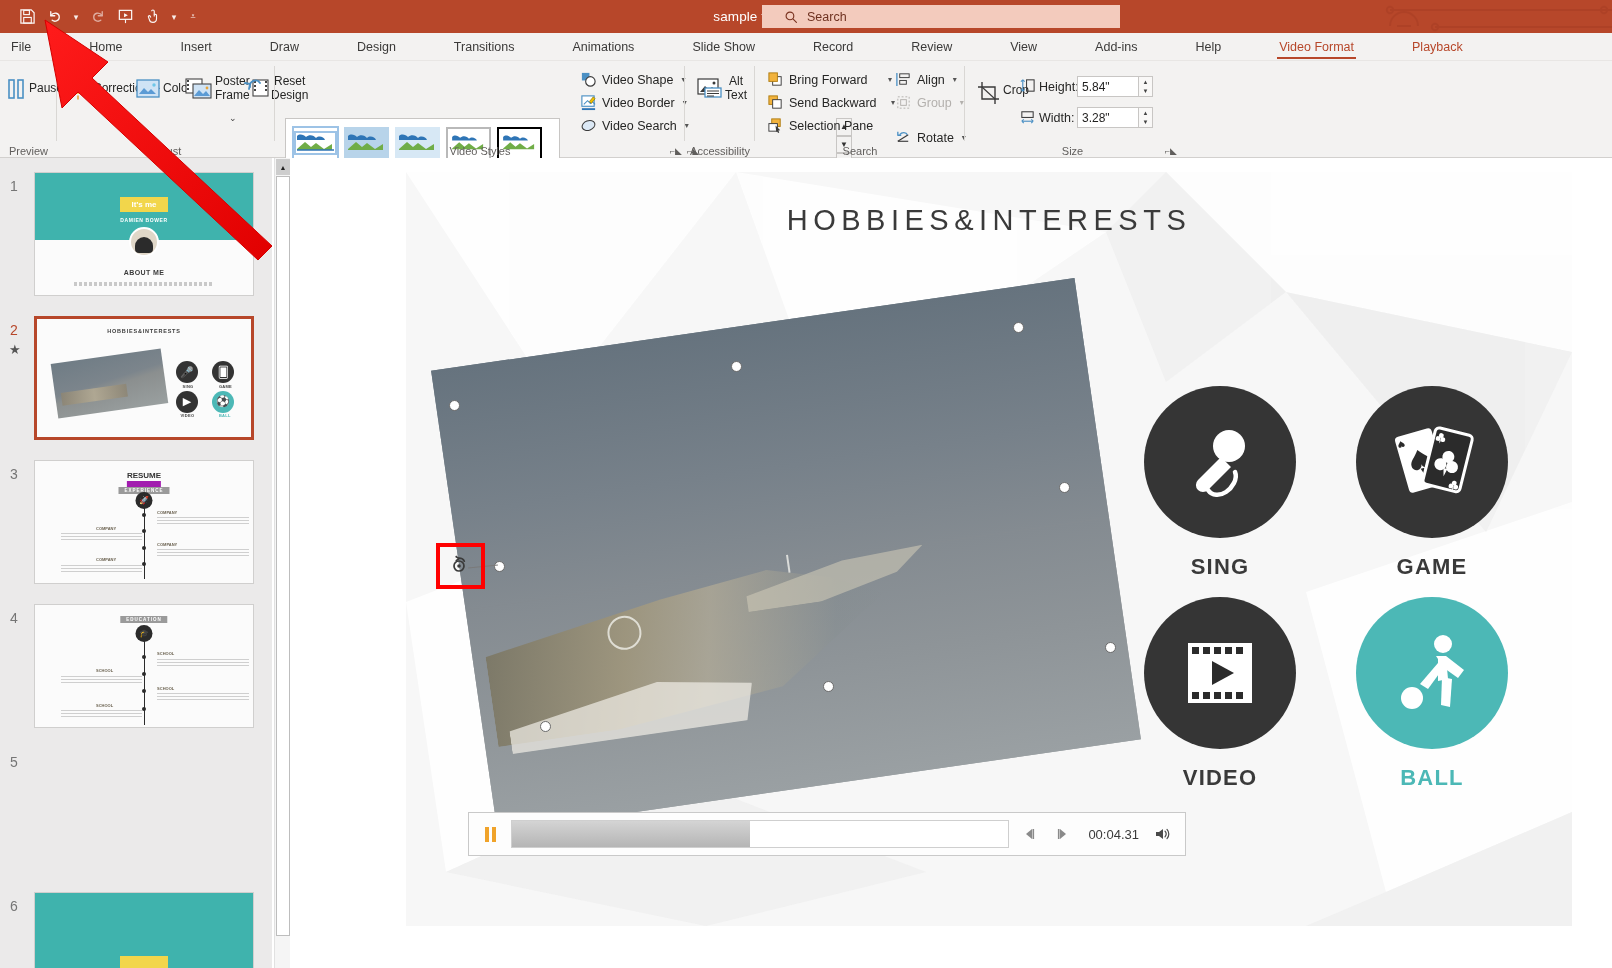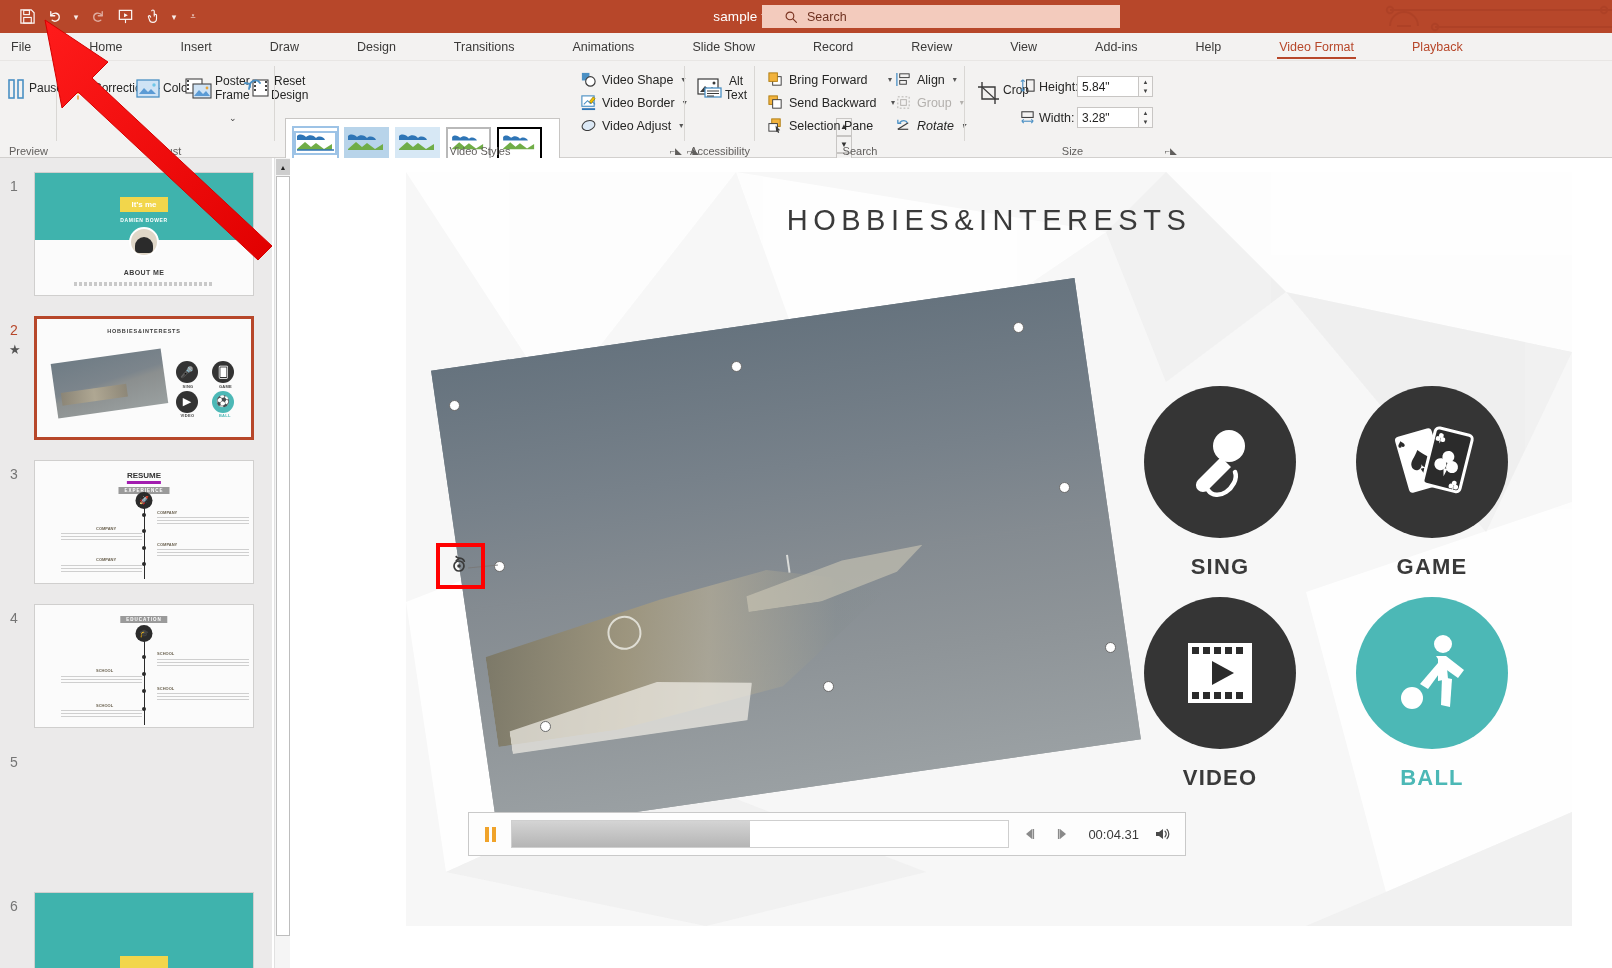--- a/index.html
+++ b/index.html
@@ -177,21 +177,21 @@
     font-size:5.5px; font-weight:bold; letter-spacing:.8px; color:#3b3b3b; }
   .t2-vid { position:absolute; left:8%; top:31%; width:52%; height:47%;
     background:linear-gradient(170deg,#6f7c85 0%,#7c858c 45%,#8b8f8f 55%,#9aa0a0 100%);
     transform: rotate(-8deg); }
   .t2-vid::after{content:"";position:absolute;left:5%;top:55%;width:60%;height:22%;
     background:linear-gradient(90deg,#8d8573,#b5ab93,#8d8573); opacity:.85;}
   .t2-ic { position:absolute; width:22px;height:22px;border-radius:50%; background:#333;
     display:flex;align-items:center;justify-content:center;color:#fff;font-size:11px;}
   .t2-lbl{position:absolute;font-size:4px;font-weight:bold;color:#444;letter-spacing:.3px;}
 
-  .t3-h{position:absolute;left:50%;top:8%;transform:translateX(-50%);font-size:8px;font-weight:bold;color:#333;border-bottom:3px solid #a21caf;padding-bottom:1px;}
+  .t3-h{position:absolute;left:50%;top:8%;transform:translateX(-50%);font-size:8px;font-weight:bold;color:#333;border-bottom:7px solid #a21caf;padding-bottom:1px;}
   .t3-tag{position:absolute;left:50%;top:21%;transform:translateX(-50%);background:#9a9a9a;color:#fff;font-size:4.5px;font-weight:bold;letter-spacing:1px;padding:1px 6px;}
   .t3-line{position:absolute;left:50%;top:27%;width:1px;height:70%;background:#2b2b2b;}
   .t3-circ{position:absolute;left:50%;top:27%;transform:translate(-50%,-2px);width:17px;height:17px;border-radius:50%;background:#2b2b2b;color:#fff;font-size:8px;display:flex;align-items:center;justify-content:center;}
   .t3-dot{position:absolute;left:50%;transform:translateX(-50%);width:4px;height:4px;border-radius:50%;background:#2b2b2b;}
   .t3-txt{position:absolute;font-size:4px;font-weight:bold;color:#6b6250;}
   .t3-body{position:absolute;height:9px;background:repeating-linear-gradient(to bottom,#cfcfcf 0 1px,transparent 1px 3px);}
 
   .t5-h{position:absolute;left:50%;top:8%;transform:translateX(-50%);font-size:8px;font-weight:bold;color:#333;border-bottom:1px solid #888;padding-bottom:1px;}
   .donut{position:absolute;width:26px;height:26px;border-radius:50%;}
   .donut::after{content:"";position:absolute;left:50%;top:50%;transform:translate(-50%,-50%);width:12px;height:12px;border-radius:50%;background:#fbfbfb;}
@@ -512,21 +512,21 @@
         </span>
         <span>Video Border</span>
         <span class="car">▾</span>
       </div>
       <div class="smbtn" style="left:305px; top:56px;">
         <span class="ico">
           <svg width="17" height="17" viewBox="0 0 18 18">
               <ellipse cx="9" cy="9" rx="7" ry="5" transform="rotate(-20 9 9)" fill="#dce9f5" stroke="#3a3a3a" stroke-width="1.1"></ellipse>
             </svg>
         </span>
-        <span>Video Adjust</span>
+        <span>Video Search</span>
         <span class="car">▾</span>
       </div>
       <div class="glabel">Video Styles</div>
       <div class="dialog-launch" style="right:3px; bottom:2px;">⌐◣</div>
       <div class="gsep"></div>
     </div>
 
     <div class="rgroup" style="left:685px; width:70px;">
       <div class="bigbtn" style="left:8px; top:9px; width:54px;">
         <span class="ico">
@@ -592,21 +592,21 @@
       <div class="smbtn dis" style="left:140px; top:33px;">
         <span class="ico">
           <svg width="17" height="17" viewBox="0 0 18 18">
               <rect x="3" y="3" width="12" height="12" fill="none" stroke="#b3b0ad" stroke-width="1" stroke-dasharray="2 2"></rect>
               <rect x="6" y="6" width="6" height="6" fill="none" stroke="#b3b0ad" stroke-width="1"></rect>
             </svg>
         </span>
         <span>Group</span>
         <span class="car">▾</span>
       </div>
-      <div class="smbtn" style="left:140px; top:56px;font-style:italic;">
+      <div class="smbtn" style="left:140px; top:68px;">
         <span class="ico">
           <svg width="17" height="17" viewBox="0 0 18 18">
               <path d="M3 13l11-7" stroke="#3a3a3a" stroke-width="1.2"></path>
               <path d="M3 13h11" stroke="#3a3a3a" stroke-width="1.2"></path>
               <path d="M5 6c2-3 7-3 8 0" fill="none" stroke="#4a90c4" stroke-width="1.4"></path>
               <path d="M3 3v3.6h3.6" fill="none" stroke="#4a90c4" stroke-width="1.4" stroke-linejoin="round"></path>
             </svg>
         </span>
         <span>Rotate</span>
         <span class="car">▾</span>

